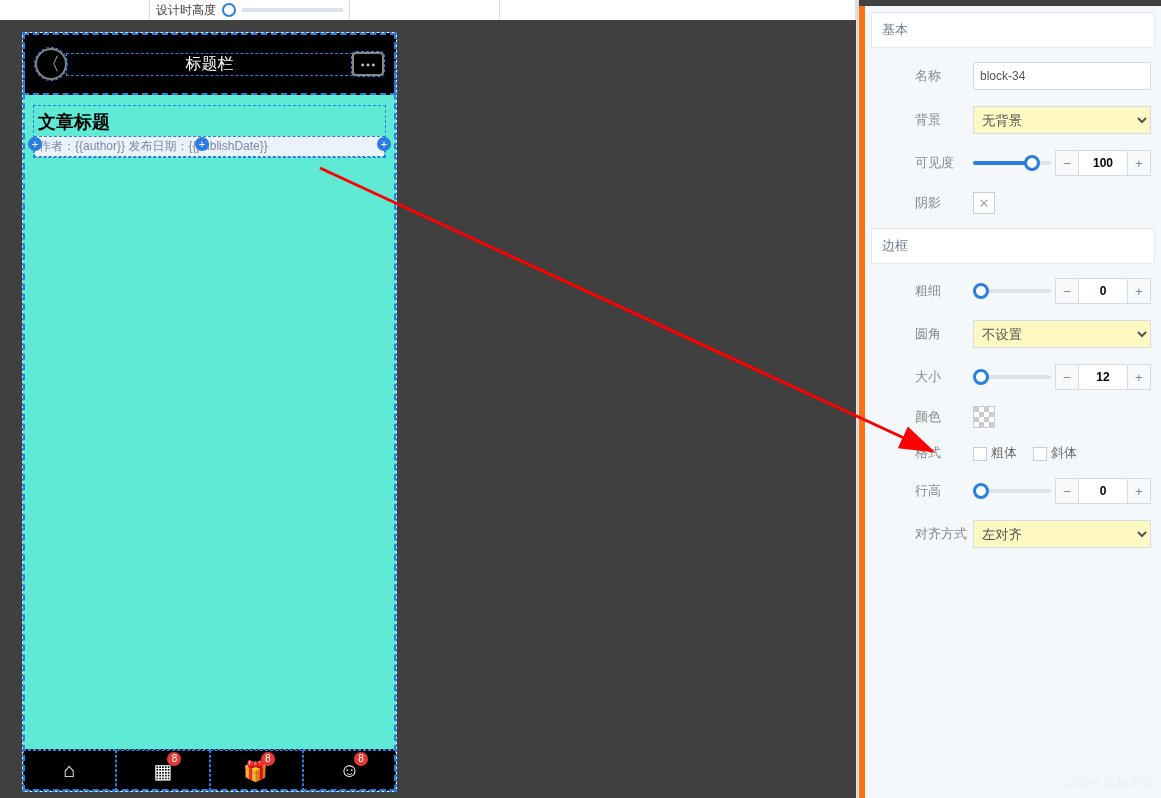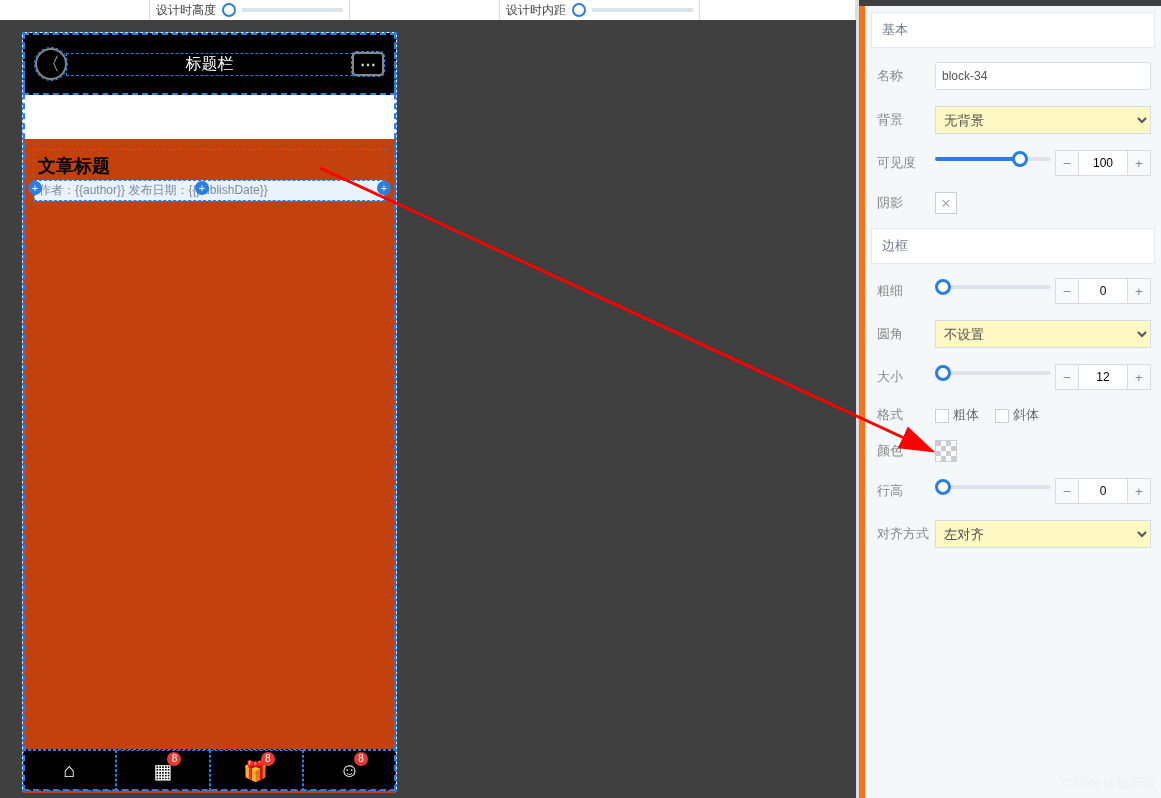--- a/index.html
+++ b/index.html
@@ -12,48 +12,48 @@
 
   
   .canvas { position: absolute; left: 22px; top: 32px; width: 375px; height: 760px; background: #fff; border: 1px dashed #2a7de1; }
   .canvas-outline { position: absolute; inset: 0; border: 2px dashed #2a7de1; pointer-events: none; }
   .phone-header { height: 62px; background: #000; display: flex; align-items: center; justify-content: space-between; padding: 0 10px; margin: 0; border: 2px dashed #2a7de1; }
   .hdr-btn { width: 32px; height: 32px; border: 2px solid #888; border-radius: 50%; display: flex; align-items: center; justify-content: center; color: #ccc; font-size: 18px; cursor: pointer; }
   .hdr-title { flex: 1; text-align: center; color: #fff; font-size: 16px; }
   .hdr-more { width: 32px; height: 24px; border: 2px solid #888; border-radius: 4px; color: #ccc; display: flex; align-items: center; justify-content: center; font-weight: bold; }
   .phone-header > * { outline: 1px dashed #2a7de1; }
 
-  .page-body { padding: 10px; position: relative; height: calc(100% - 62px - 42px); background: #c2410c; margin-top: 44px; }
+  .page-body { padding: 10px; position: relative; height: calc(100% - 62px - 42px); background: #5eead4; }
   .block-sel { border: 1px dashed #2a7de1; padding: 4px 0 0 0; position: relative; }
   .article-title { font-size: 18px; font-weight: bold; color: #000; padding-left: 4px; }
   .meta-line { font-size: 12px; color: #7a8aa0; position: relative; margin-top: 2px; padding: 1px 4px; background: #eaf3fb; border: 1px dashed #2a7de1; }
   .handle { position: absolute; width: 14px; height: 14px; background: #2a7de1; border-radius: 50%; color: #fff; font-size: 11px; line-height: 14px; text-align: center; }
   .handle.l { left: -7px; top: 0; }
   .handle.m { left: 160px; top: 0; }
   .handle.r { right: -7px; top: 0; }
 
   .phone-tabbar { position: absolute; left: 0; bottom: 0; width: 100%; height: 42px; background: #000; display: flex; border-top: 1px dashed #2a7de1; }
   .tab-item { flex: 1; display: flex; align-items: center; justify-content: center; position: relative; border: 1px dashed #2a7de1; color: #fff; }
   .tab-icon { width: 26px; height: 26px; display: flex; align-items: center; justify-content: center; font-size: 20px; }
   .tab-badge { position: absolute; top: 1px; left: 55%; background: #e53935; color: #fff; font-size: 10px; width: 14px; height: 14px; border-radius: 50%; text-align: center; line-height: 14px; }
 
   
   .side-divider { position: absolute; left: 856px; top: 0; width: 3px; height: 100%; background: #ddd; }
 
   
   .panel { position: absolute; right: 0; top: 6px; width: 302px; height: 798px; background: #f5f8fb; border-left: 6px solid #f97316; font-size: 13px; color: #666; overflow-y: auto; }
   .panel .section-hdr { background: #fff; border: 1px solid #e6e9ee; margin: 6px; padding: 8px 10px; color: #6c7b8a; }
-  .row { display: flex; align-items: center; padding: 8px 10px 8px 12px; gap: 6px; }
+  .row { display: flex; align-items: center; padding: 8px 10px 8px 12px; gap: 6px; margin-left: 38px; }
   .row .lbl { width: 52px; flex: none; color: #888; }
-  .row .ctrl { flex: 1; display: flex; align-items: flex-start; gap: 4px; }
+  .row .ctrl { flex: 1; display: flex; align-items: center; gap: 4px; }
   input.tx { width: 100%; height: 28px; border: 1px solid #d5dbe2; border-radius: 2px; padding: 0 6px; font-size: 12px; color: #555; }
   select.sel { width: 100%; height: 28px; border: 1px solid #d5dbe2; background: #fef9c3; color: #555; padding: 0 4px; }
   .numbox { display: flex; align-items: center; border-radius: 2px; }
   .numbox button { width: 24px; height: 26px; border: 1px solid #d5dbe2; background: #f7f9fb; color: #888; cursor: pointer; }
-  .numbox input { width: 48px; height: 26px; border: 1px solid #d5dbe2; border-left: none; border-right: none; text-align: center; font-size: 12px; }
+  .numbox input { width: 48px; height: 26px; border: 1px solid #d5dbe2; border-left: none; border-right: none; text-align: center; font-size: 12px; font-weight: bold; }
   .slider { flex: 1; position: relative; height: 18px; display: flex; align-items: center; }
   .slider .track { height: 4px; background: #dde3ea; width: 100%; border-radius: 2px; }
   .slider .fill { position: absolute; left: 0; height: 4px; background: #2a7de1; border-radius: 2px; }
   .slider .thumb { position: absolute; width: 16px; height: 16px; border: 3px solid #2a7de1; background: #fff; border-radius: 50%; top: 1px; }
   .chkbox { width: 22px; height: 22px; border: 1px solid #c6ced7; display: inline-flex; align-items: center; justify-content: center; color: #aaa; background: #fff; }
   .cb { width: 14px; height: 14px; border: 1px solid #c6ced7; background: #fff; display: inline-block; vertical-align: middle; margin-right: 4px; }
   .color-sw { width: 22px; height: 22px; border: 1px solid #c6ced7; background: #fff repeating-conic-gradient(#ccc 0% 25%, #fff 0% 50%) 0/10px 10px; }
 
   
   .wm { position: absolute; right: 6px; bottom: 6px; font-size: 13px; color: rgba(230,230,230,0.5); pointer-events: none; }
@@ -65,25 +65,20 @@
 <body>
 
 <div class="top-ruler">
   <div class="cell" style="width:150px; border-left:none;"></div>
   <div class="cell" style="width:200px;">
     <span>设计时高度</span>
     <span class="mini-knob"></span>
     <div style="flex:1; height:4px; background:#dde3ea;"></div>
   </div>
   <div class="cell" style="width:150px;"></div>
-  <div class="cell" style="width:200px;">
-    <span>设计时内距</span>
-    <span class="mini-knob"></span>
-    <div style="flex:1; height:4px; background:#dde3ea;"></div>
-  </div>
   <div class="cell" style="flex:1;"></div>
 </div>
 
 <div class="canvas">
   <div class="phone-header">
     <div class="hdr-btn">〈</div>
     <div class="hdr-title">标题栏</div>
     <div class="hdr-more">⋯</div>
   </div>
 
@@ -196,32 +191,32 @@
       </div>
       <div class="numbox">
         <button>−</button>
         <input value="12" style="">
         <button>+</button>
       </div>
     </div>
   </div>
 
   <div class="row">
+    <div class="lbl">颜色</div>
+    <div class="ctrl">
+        <span class="color-sw"></span>
+      </div>
+  </div>
+
+  <div class="row">
     <div class="lbl">格式</div>
     <div class="ctrl" style="gap:16px;">
       <label><span class="cb"></span><span>粗体</span></label>
       <label><span class="cb"></span><span>斜体</span></label>
     </div>
-  </div>
-
-  <div class="row">
-    <div class="lbl">颜色</div>
-    <div class="ctrl">
-        <span class="color-sw"></span>
-      </div>
   </div>
 
   <div class="row">
     <div class="lbl">行高</div>
     <div class="ctrl">
       <div class="slider">
         <div class="track"></div>
           <div class="thumb" style="left:0;"></div>
       </div>
       <div class="numbox">

